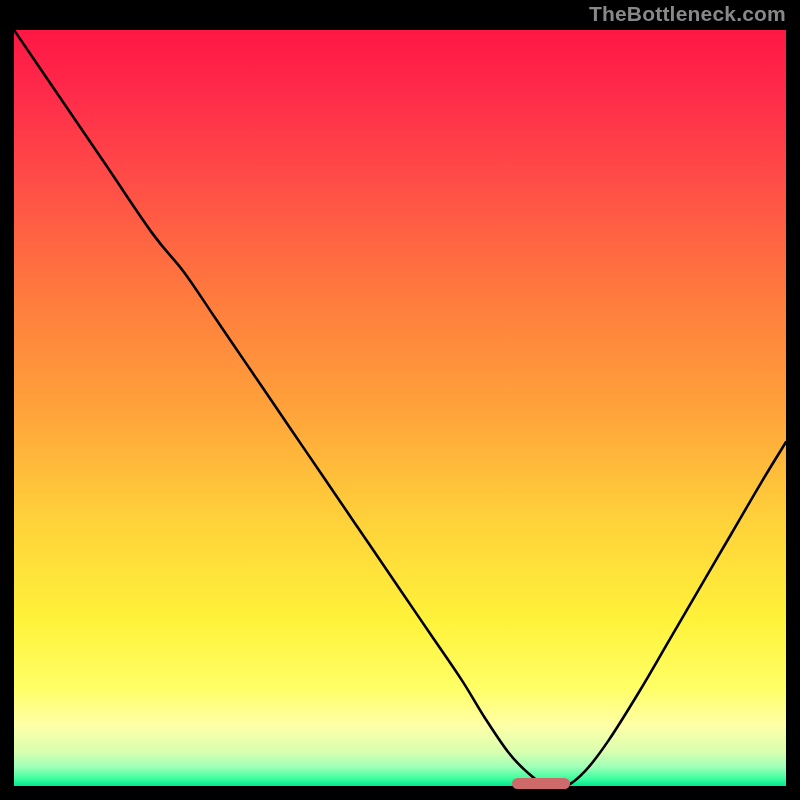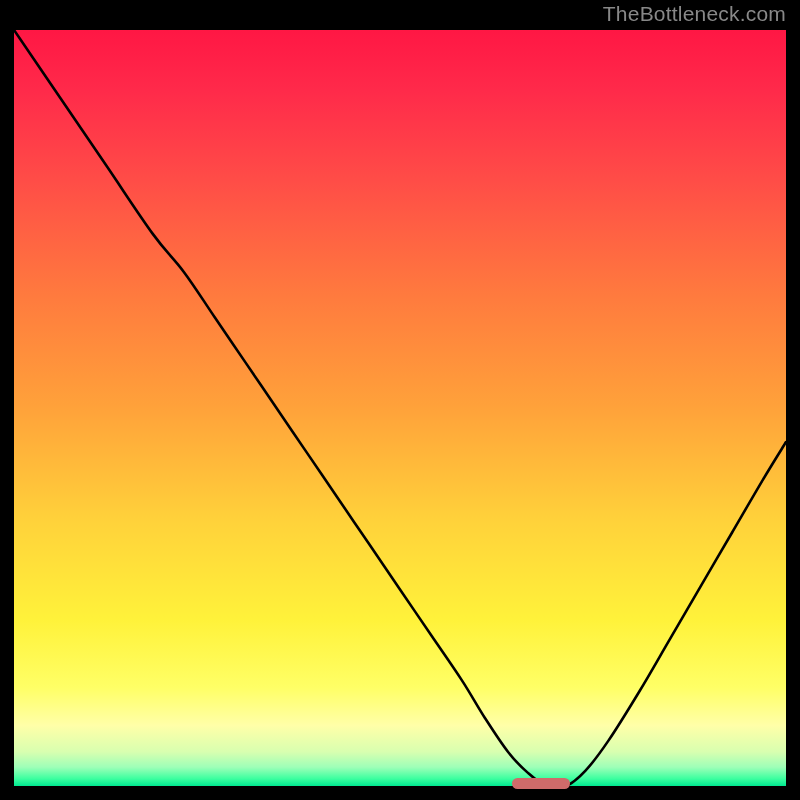--- a/index.html
+++ b/index.html
@@ -1,18 +1,18 @@
 <!DOCTYPE html>
 <html><head>
 <meta charset="utf-8">
 <style>
   * { margin: 0; padding: 0; box-sizing: border-box; }
   body { width: 800px; height: 800px; position: relative; background: #000; font-family: Arial, sans-serif; }
   .container { width: 800px; height: 800px; position: relative; background: #000; }
-  .watermark { position: absolute; top: 2px; right: 14px; color: #888; font-size: 21px; font-weight: 400; z-index: 10; letter-spacing: 0.2px; }
+  .watermark { position: absolute; top: 2px; right: 14px; color: #888; font-size: 21px; font-weight: 700; z-index: 10; letter-spacing: 0.2px; }
   .plot-area { position: absolute; left: 14px; top: 30px; width: 772px; height: 756px; }
   .gradient-bg { position: absolute; left: 0; top: 0; width: 100%; height: 100%; }
   .curve-layer { position: absolute; left: 0; top: 0; width: 100%; height: 100%; }
   .marker { position: absolute; background: #ce6b6a; border-radius: 6px; }
 </style>
 </head>
 <body>
 <div class="container">
   <div class="watermark">TheBottleneck.com</div>
   <div class="plot-area">

